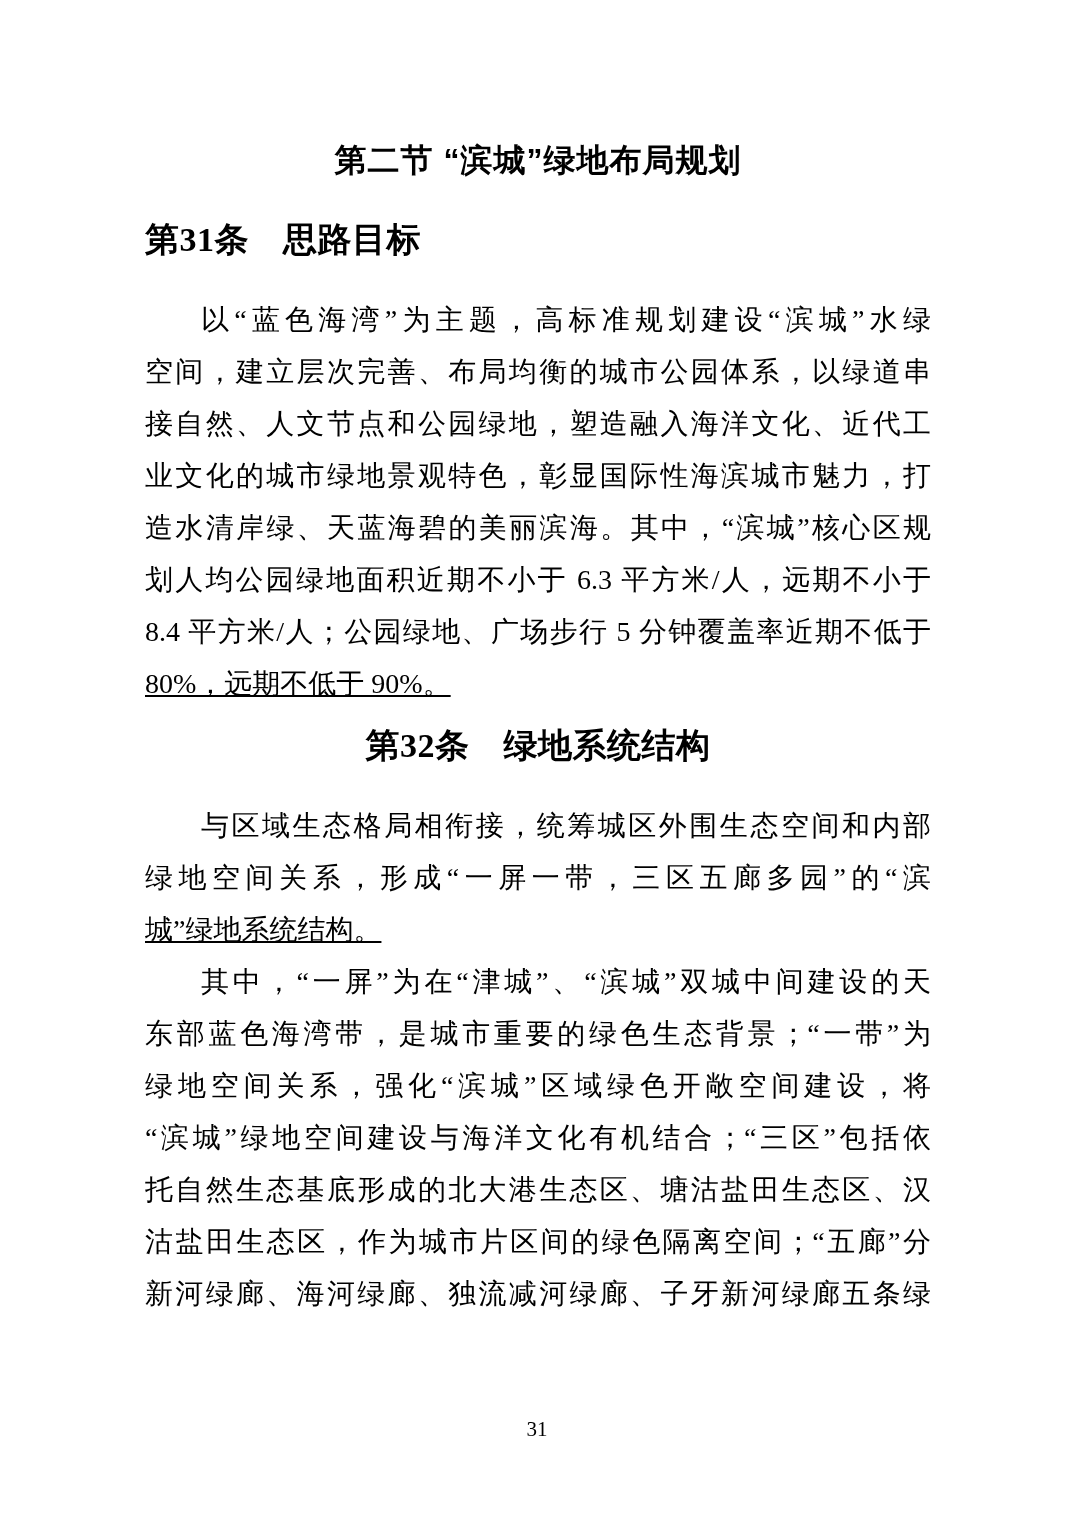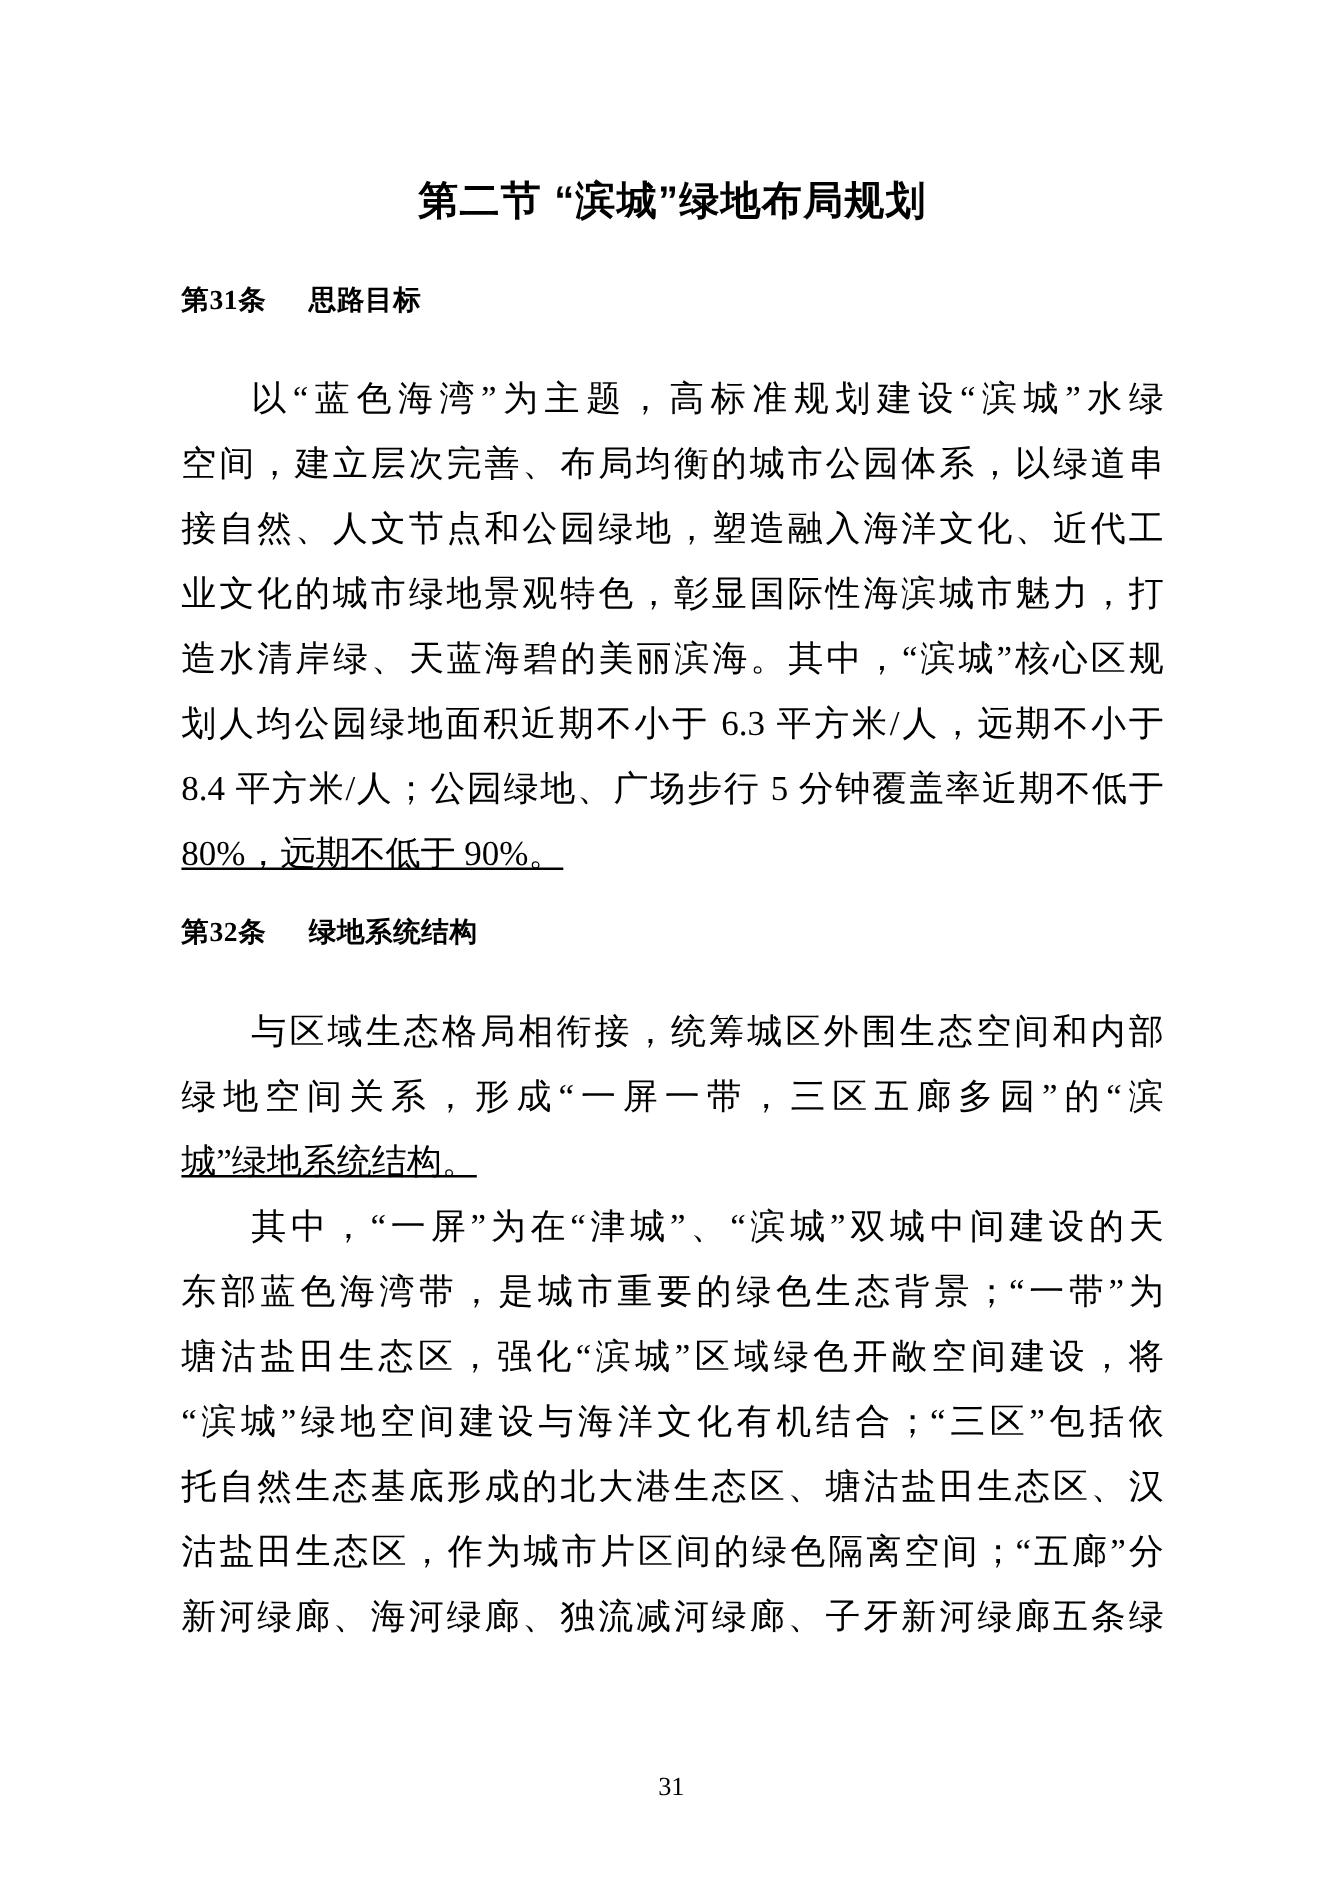--- a/index.html
+++ b/index.html
@@ -28,26 +28,27 @@
     font-family: "Liberation Sans", "DejaVu Sans", sans-serif;
     font-weight: bold;
     font-size: 32px;
     line-height: 48px;
     text-align: center;
     letter-spacing: 1px;
   }
   .article-heading {
     margin-top: 32px;
     font-weight: bold;
-    font-size: 22px;
+    font-size: 34px;
     line-height: 48px;
     letter-spacing: 0.5px;
   }
   .article-heading.second {
     margin-top: 12px;
+    text-align: center;
   }
   .article-heading .heading-num {
     margin-right: 34px;
   }
   .paragraph {
     margin-top: 30px;
     font-size: 28px;
   }
   .paragraph.follow {
     margin-top: 0;
@@ -105,21 +106,21 @@
 
     <div class="paragraph">
         <div class="line first">与区域生态格局相衔接，统筹城区外围生态空间和内部</div>
         <div class="line">绿地空间关系，形成“一屏一带，三区五廊多园”的“滨</div>
         <div class="line end">城”绿地系统结构。</div>
       </div>
 
     <div class="paragraph follow">
         <div class="line first">其中，“一屏”为在“津城”、“滨城”双城中间建设的天</div>
         <div class="line">东部蓝色海湾带，是城市重要的绿色生态背景；“一带”为</div>
-        <div class="line">塘沽盐田生态区，强化“滨城”区域绿色开敞空间建设，将</div>
+        <div class="line">绿地空间关系，强化“滨城”区域绿色开敞空间建设，将</div>
         <div class="line">“滨城”绿地空间建设与海洋文化有机结合；“三区”包括依</div>
         <div class="line">托自然生态基底形成的北大港生态区、塘沽盐田生态区、汉</div>
         <div class="line">沽盐田生态区，作为城市片区间的绿色隔离空间；“五廊”分</div>
         <div class="line">新河绿廊、海河绿廊、独流减河绿廊、子牙新河绿廊五条绿</div>
       </div>
 
   </div>
 
   <div class="page-footer">31</div>
 </div>

